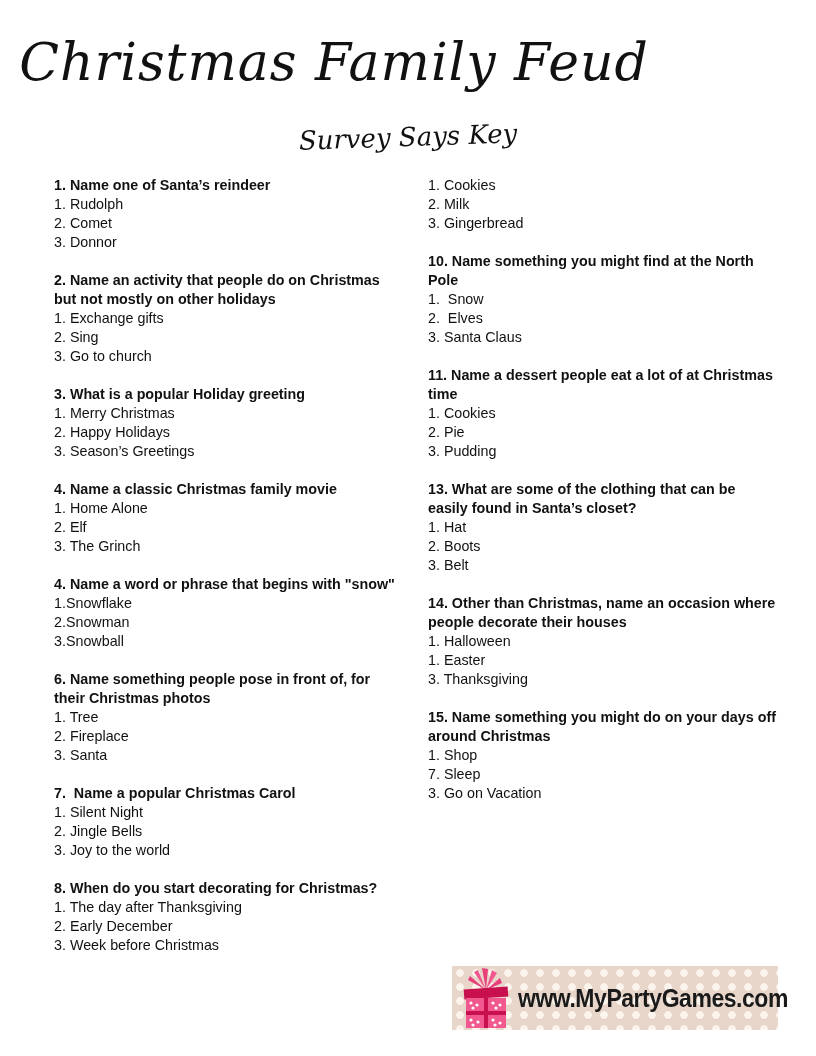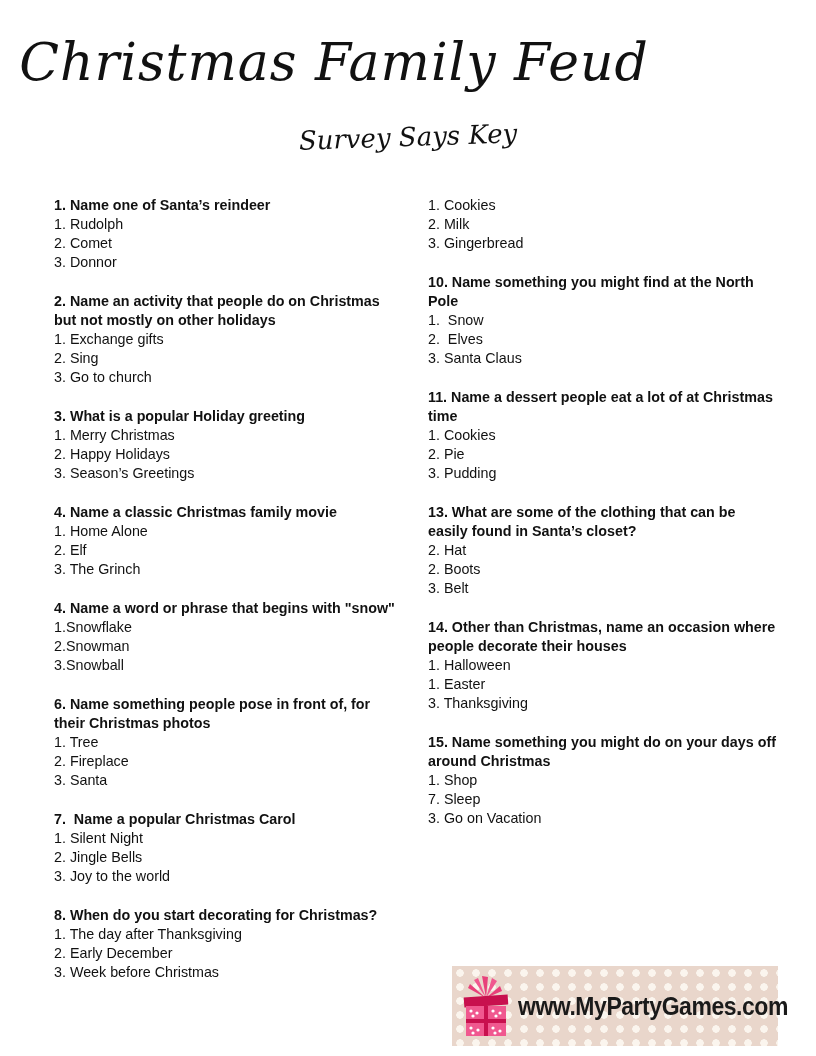--- a/index.html
+++ b/index.html
@@ -10,25 +10,25 @@
     letter-spacing: 1px; color: #111; line-height: 80px;
   }
   .subtitle {
     position: absolute; left: 0; top: 112px; width: 816px; text-align: center;
     font-family: "DejaVu Serif", serif; font-style: italic; font-size: 26px;
     color: #111; line-height: 50px; transform: rotate(-2deg);
   }
   .col { position: absolute; top: 176px; font-family: "Liberation Sans", sans-serif; font-size: 14.3px; line-height: 19px; }
   .col.left { left: 54px; width: 350px; }
   .col.right { left: 428px; width: 350px; }
-  .q { margin-bottom: 19px; margin-top: 20px; }
+  .q { margin-bottom: 19px; }
   .q-title { font-weight: bold; white-space: pre-wrap; }
   .q-ans { white-space: pre; }
   .banner {
-    position: absolute; left: 452px; top: 966px; width: 326px; height: 80px;
+    position: absolute; left: 452px; top: 966px; width: 326px; height: 64px;
     background-color: #e9d6cb;
     background-image: radial-gradient(circle, #fbf5ee 3.5px, transparent 4px);
     background-size: 16px 14px;
     display: flex; align-items: center;
   }
   .gift { width: 52px; height: 60px; margin-left: 8px; position: relative; }
   .banner-text {
     font-family: "Liberation Sans", sans-serif; font-weight: bold; font-size: 25px;
     color: #1a1a1a; margin-left: 6px; letter-spacing: -0.5px; transform: scaleX(0.92); transform-origin: left center;
   }
@@ -103,21 +103,21 @@
     <div class="q-ans">3. Santa Claus</div>
   </div>
   <div class="q">
     <div class="q-title">11. Name a dessert people eat a lot of at Christmas time</div>
     <div class="q-ans">1. Cookies</div>
     <div class="q-ans">2. Pie</div>
     <div class="q-ans">3. Pudding</div>
   </div>
   <div class="q">
     <div class="q-title">13. What are some of the clothing that can be easily found in Santa’s closet?</div>
-    <div class="q-ans">2. Hat</div>
+    <div class="q-ans">1. Hat</div>
     <div class="q-ans">2. Boots</div>
     <div class="q-ans">3. Belt</div>
   </div>
   <div class="q">
     <div class="q-title">14. Other than Christmas, name an occasion where people decorate their houses</div>
     <div class="q-ans">1. Halloween</div>
     <div class="q-ans">1. Easter</div>
     <div class="q-ans">3. Thanksgiving</div>
   </div>
   <div class="q">

